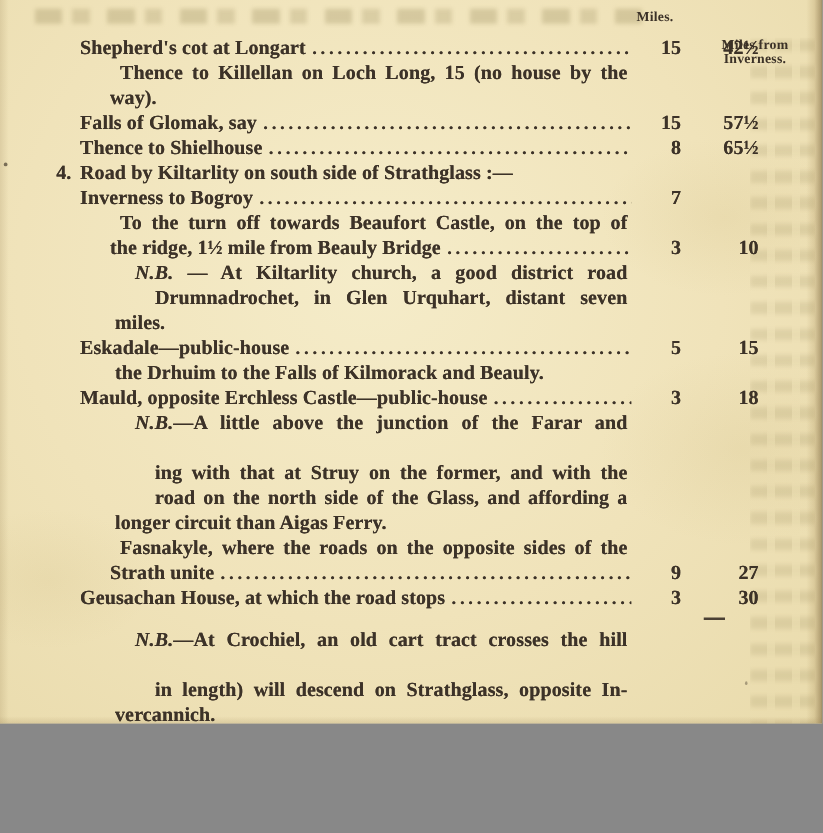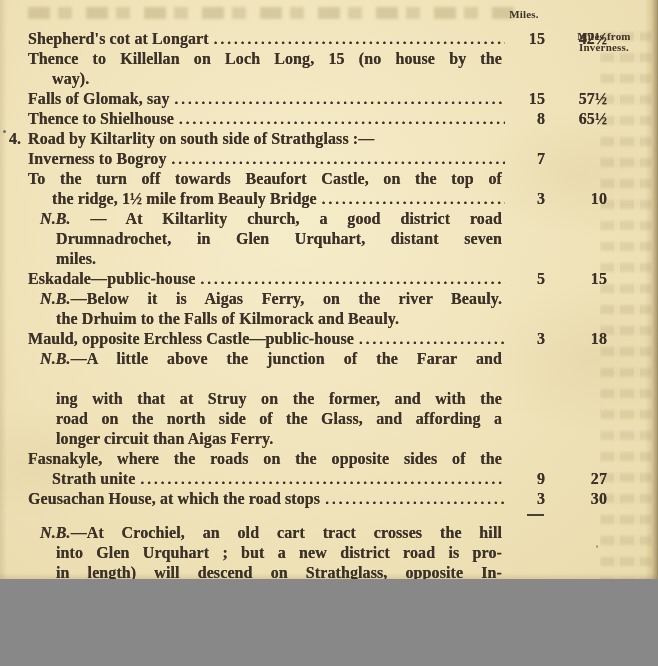--- a/index.html
+++ b/index.html
@@ -48,31 +48,31 @@
   }
   .speck{position:absolute;border-radius:50%;background:rgba(62,50,38,.65);}
   .speck1{left:3px;top:130px;width:3px;height:3px;}
   .speck2{left:596px;top:545px;width:2px;height:3px;opacity:.6;}
   
   .colhead{position:absolute;font-size:11px;line-height:10.5px;text-align:center;
     letter-spacing:.2px;}
   .h-miles{left:499px;top:9px;width:50px;}
   .h-inv{left:558px;top:3px;width:92px;margin-top:28px;}
   
-  .rows{position:absolute;left:0;top:29px;width:607px;}
+  .rows{position:absolute;left:0;top:29px;width:607px;padding-left:36px;}
   .row{position:relative;display:flex;height:20px;line-height:20px;
     font-size:16px;letter-spacing:.1px;
     text-shadow:0 0 .4px rgba(60,48,36,.85);}
   .row .txt{white-space:nowrap;}
   .row.i0{padding-left:28px;}
   .row.i1{padding-left:52px;align-items:center;}
   .row.i2{padding-left:40px;font-family:Liberation Serif, serif;}
   .row.i3{padding-left:56px;}
   .row.just .txt{flex:1 1 auto;white-space:normal;text-align:justify;
-    -moz-text-align-last:justify;text-align-last:justify;padding-right:3px;}
+    -moz-text-align-last:justify;text-align-last:justify;padding-right:3px;margin-left:32px;}
   .row .num{position:absolute;left:9px;top:0;}
   .row .nb{font-style:italic;}
   .dots{flex:1 1 auto;overflow:hidden;white-space:nowrap;margin-left:5px;
     letter-spacing:3px;font-size:15px;}
   .cell-m{flex:0 0 40px;text-align:right;white-space:nowrap;}
   .cell-v{flex:0 0 62px;text-align:right;white-space:nowrap;}
   .sumrow{height:12px;position:relative;}
   .sumrow .dash{position:absolute;left:527px;top:5px;width:17px;height:0;
     border-top:2.4px solid #4a4034;}
   .gap{height:2px;}
@@ -162,25 +162,20 @@
         <span class="txt">miles.</span>
         <span class="cell-m"></span>
         <span class="cell-v"></span>
       </div>
       <div class="row i0">
         <span class="txt">Eskadale—public-house</span>
         <span class="dots">................................................................................................................................................................</span>
         <span class="cell-m">5</span>
         <span class="cell-v">15</span>
       </div>
-      <div class="row i2 just">
-        <span class="txt"><span class="nb">N.B.</span>—Below it is Aigas Ferry, on the river Beauly.</span>
-        <span class="cell-m"></span>
-        <span class="cell-v"></span>
-      </div>
       <div class="row i3">
         <span class="txt">the Drhuim to the Falls of Kilmorack and Beauly.</span>
         <span class="cell-m"></span>
         <span class="cell-v"></span>
       </div>
       <div class="row i0">
         <span class="txt">Mauld, opposite Erchless Castle—public-house</span>
         <span class="dots">................................................................................................................................................................</span>
         <span class="cell-m">3</span>
         <span class="cell-v">18</span>
@@ -229,21 +224,20 @@
       <div class="sumrow">
         <span class="dash"></span>
       </div>
       <div class="gap"></div>
       <div class="row i2 just">
         <span class="txt"><span class="nb">N.B.</span>—At Crochiel, an old cart tract crosses the hill</span>
         <span class="cell-m"></span>
         <span class="cell-v"></span>
       </div>
       <div class="row i3 just">
-        <span class="txt">into Glen Urquhart ; but a new district road is pro-</span>
         <span class="cell-m"></span>
         <span class="cell-v"></span>
       </div>
       <div class="row i3 just">
         <span class="txt">in length) will descend on Strathglass, opposite In-</span>
         <span class="cell-m"></span>
         <span class="cell-v"></span>
       </div>
       <div class="row i3">
         <span class="txt">vercannich.</span>

